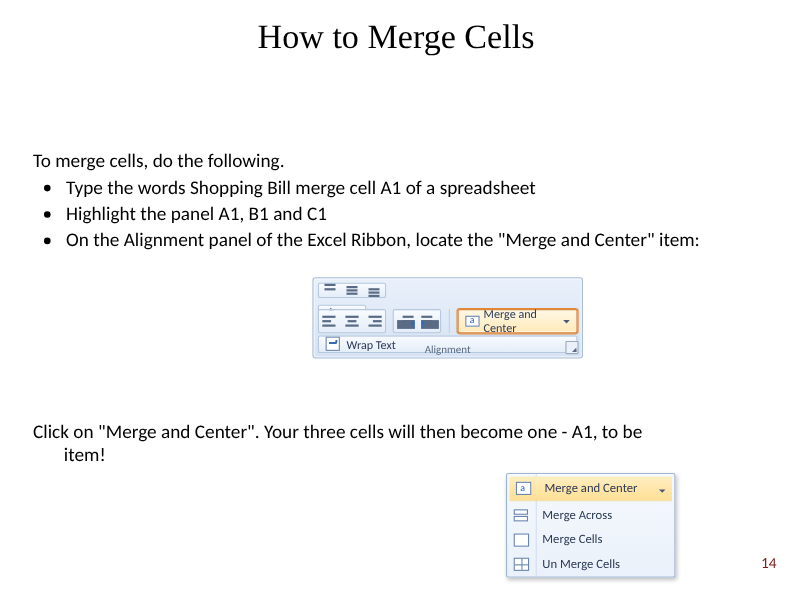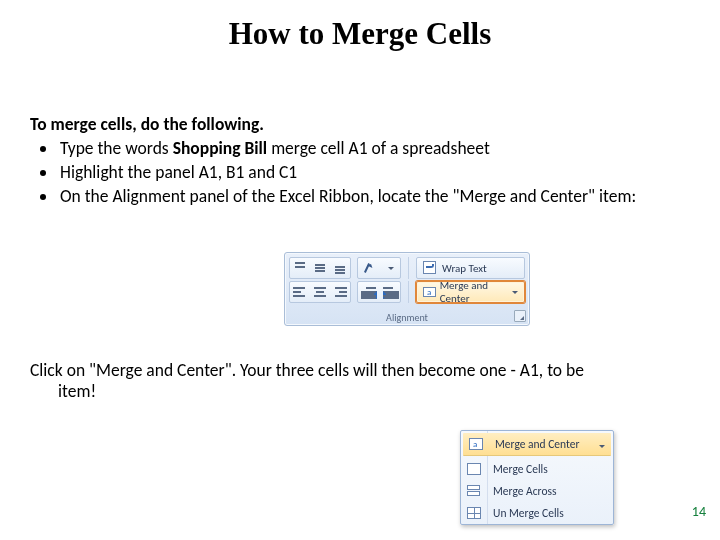--- a/index.html
+++ b/index.html
@@ -19,44 +19,45 @@
     height: 540px;
     box-sizing: border-box;
   }
   .title {
     position: absolute;
     top: 16px;
     left: 0;
     width: 720px;
     text-align: center;
     font-size: 31px;
-    font-weight: 700;
+    font-weight: 400;
     font-family: "Times New Roman", Times, serif;
   }
   .body {
     position: absolute;
     top: 114px;
     left: 30px;
     width: 660px;
     font-size: 17.5px;
     line-height: 1.25;
   }
   .intro {
-    font-weight: 700;
+    font-weight: 400;
     margin-bottom: 2px;
+    margin-top: 22px;
   }
   ul.bullets {
     margin: 0 0 8px 0;
     padding-left: 28px;
   }
   ul.bullets li {
     margin: 0 0 2px 0;
     padding-left: 2px;
   }
-  .bold { font-weight: 700; }
+  .bold { font-weight: 400; }
   .closing {
     margin-top: 152px;
   }
   .indent { margin-left: 28px; }
 
   
   .ribbon1 {
     position: absolute;
     top: 252px;
     left: 284px;
@@ -68,20 +69,21 @@
     font-size: 11px;
     color: #2b3a55;
     box-shadow: inset 0 0 0 1px #f4f8fd;
   }
   .r1-top {
     position: absolute;
     top: 4px; left: 4px; right: 4px;
     height: 22px;
     display: flex;
     gap: 6px;
+    flex-direction: column;
   }
   .r1-bot {
     position: absolute;
     top: 28px; left: 4px; right: 4px;
     height: 22px;
     display: flex;
     gap: 6px;
   }
   .grp3 {
     width: 62px;
@@ -272,21 +274,21 @@
   .mini.unmerge::before{content:""; position:absolute; left:6px; top:0; bottom:0; width:1px; background:#6a86b0;}
   .mini.unmerge::after{content:""; position:absolute; top:5px; left:0; right:0; height:1px; background:#6a86b0;}
   .mm-label{ padding-left:6px; }
   .mm-header .dd-arrow{ position:absolute; right:6px; top:9px; }
 
   .page-num {
     position: absolute;
     right: 14px;
     bottom: 20px;
     font-size: 14px;
-    color: #15803d;
+    color: #7f1d1d;
   }
 </style>
 </head>
 <body>
 
 <div class="slide">
 
   <div class="title">How to Merge Cells</div>
 
   <div class="body">
@@ -369,29 +371,29 @@
     <div class="mm-split"></div>
     <div class="mm-header">
       <div class="mm-icon">
           <span class="mini cell a"></span>
         </div>
       <div class="mm-label">Merge and Center</div>
       <span class="dd-arrow"></span>
     </div>
     <div class="mm-item">
       <div class="mm-icon">
+          <span class="mini across"></span>
+        </div>
+      <div class="mm-label">Merge Across</div>
+    </div>
+    <div class="mm-item">
+      <div class="mm-icon">
           <span class="mini cell"></span>
         </div>
       <div class="mm-label">Merge Cells</div>
-    </div>
-    <div class="mm-item">
-      <div class="mm-icon">
-          <span class="mini across"></span>
-        </div>
-      <div class="mm-label">Merge Across</div>
     </div>
     <div class="mm-item">
       <div class="mm-icon">
           <span class="mini unmerge"></span>
         </div>
       <div class="mm-label">Un Merge Cells</div>
     </div>
   </div>
 
   <div class="page-num">14</div>

